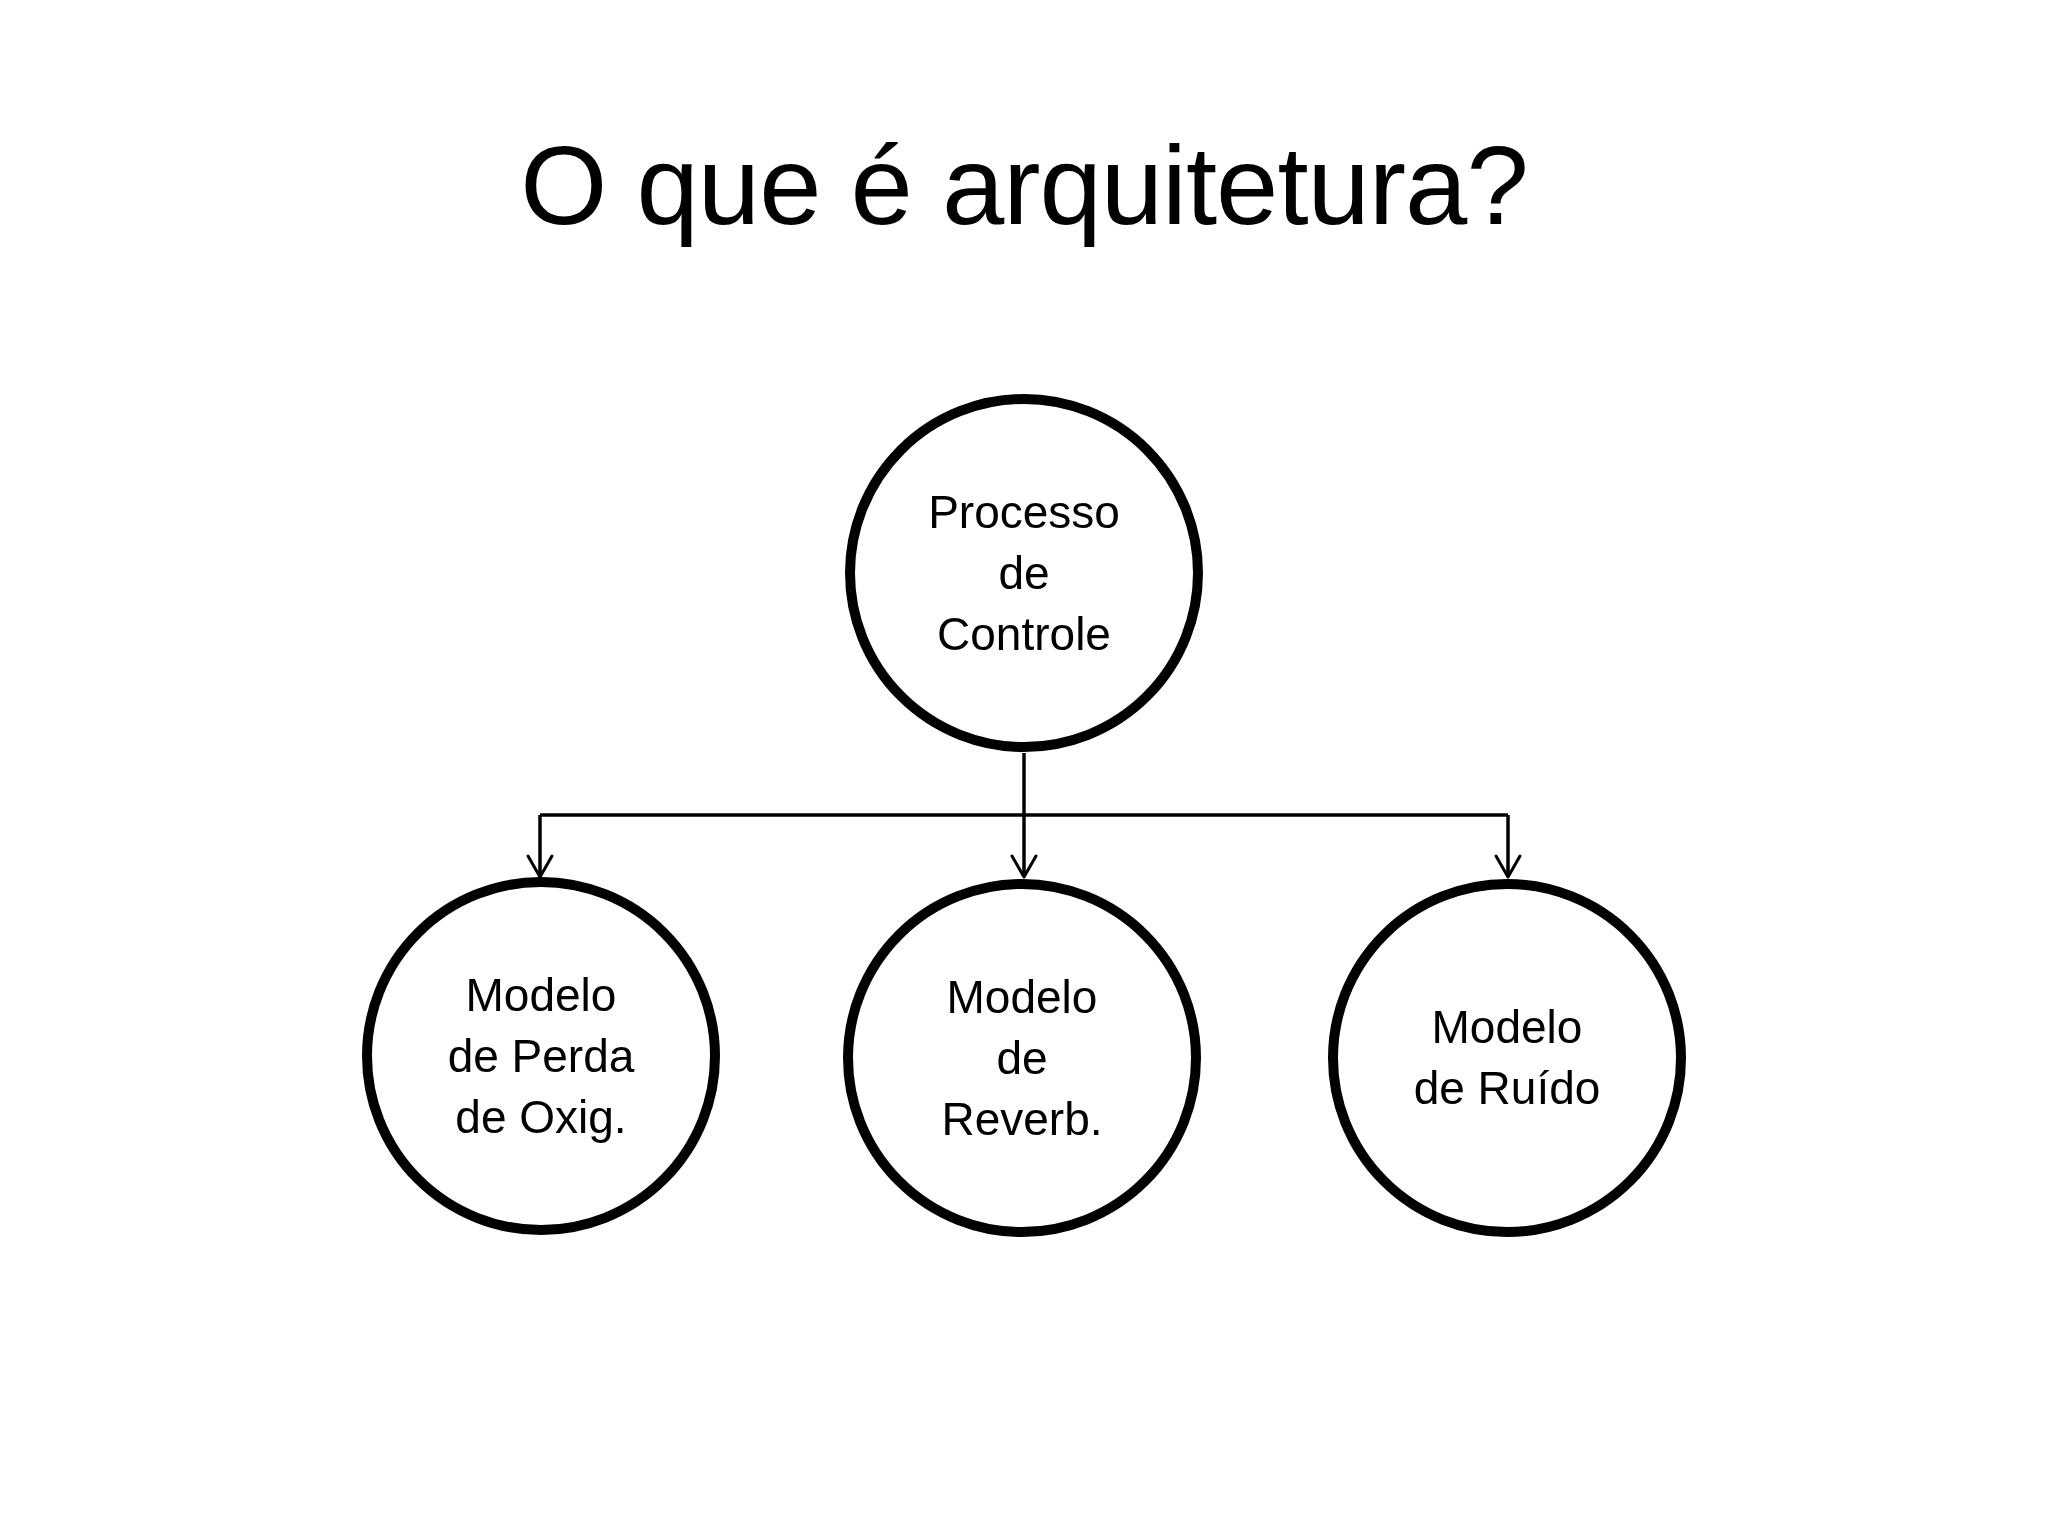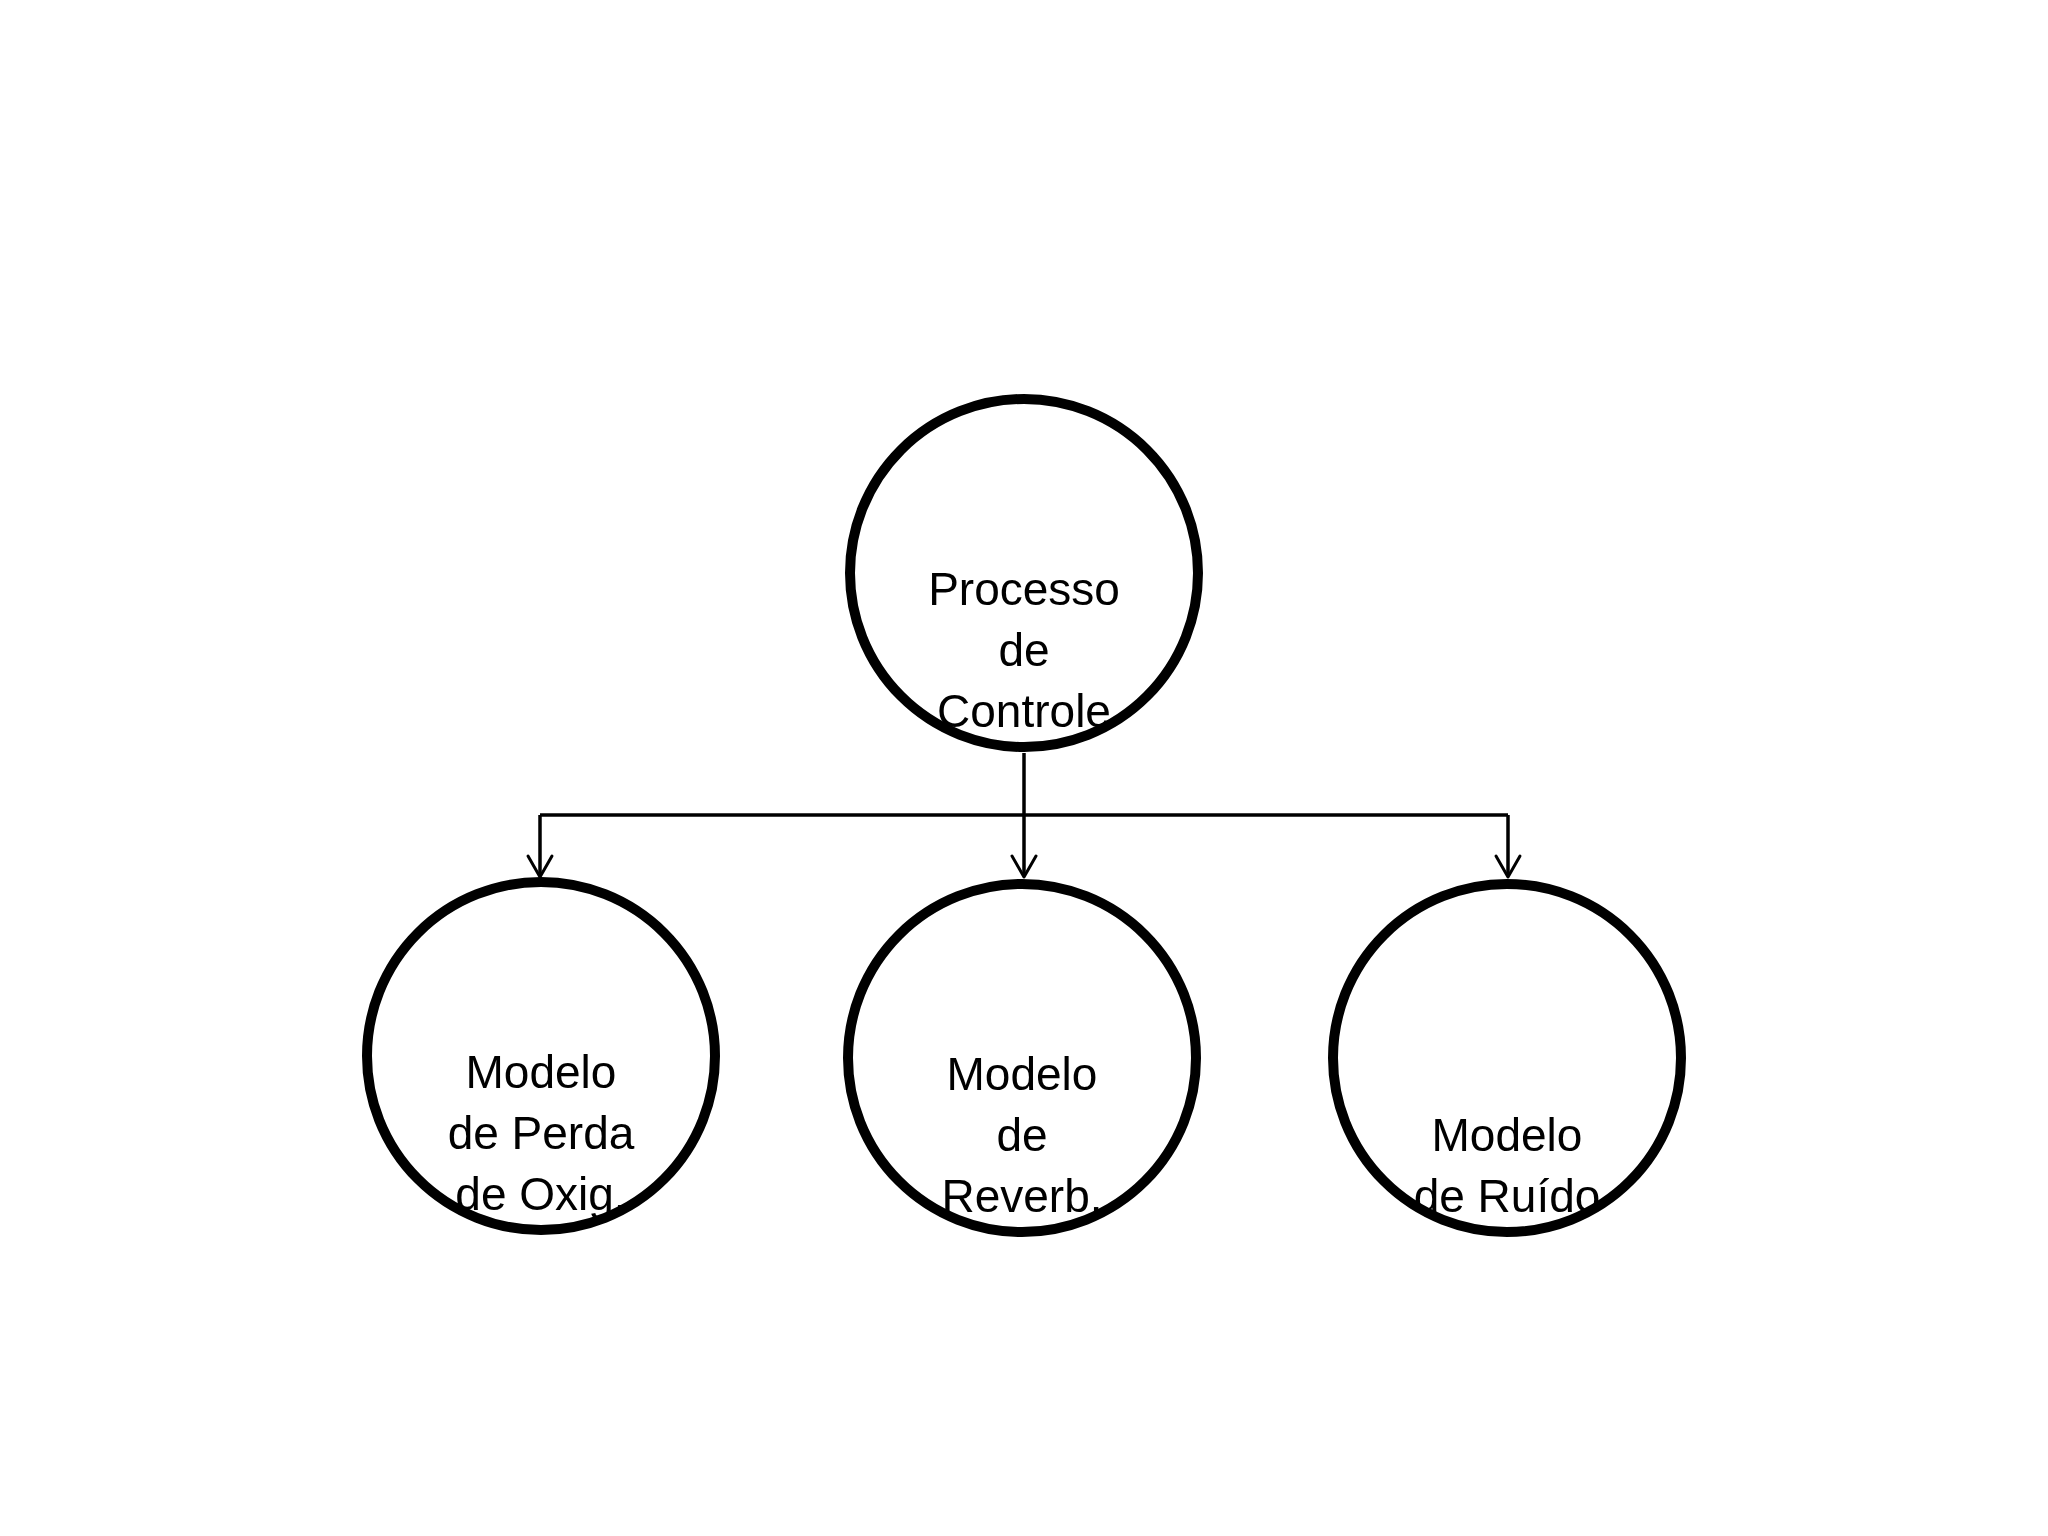--- a/index.html
+++ b/index.html
@@ -41,40 +41,41 @@
   .conn-line{stroke-width:3.5px;}
   .conn-arrowhead{stroke-width:3px;stroke-linecap:round;stroke-linejoin:round;}
   .node{
     position:absolute;
     width:358px;height:358px;
     box-sizing:border-box;
     border:10px solid var(--ink);
     border-radius:50%;
     background:var(--bg);
     display:flex;
-    align-items:flex-end;
+    align-items:center;
     justify-content:center;
   }
   .node-label{
     text-align:center;
     white-space:pre-line;
     font-size:46px;
     line-height:61px;
     color:var(--ink);
   }
   .node-root{left:845px;top:394px;}
   .node-left{left:362px;top:877px;}
   .node-mid{left:843px;top:879px;}
   .node-right{left:1328px;top:879px;}
 </style>
 </head>
 <body>
 
 <div class="slide">
 
+  <div class="slide-title">O que é arquitetura?</div>
 
   <svg class="connector-svg" viewBox="0 0 2048 1536" xmlns="http://www.w3.org/2000/svg">
 
     <path class="conn-line" d="M1024 753 L1024 815"></path>
 
     <path class="conn-line" d="M540 815 L1508 815"></path>
 
     <path class="conn-line" d="M540 815 L540 874"></path>
     <path class="conn-line" d="M1024 815 L1024 874"></path>
     <path class="conn-line" d="M1508 815 L1508 874"></path>

